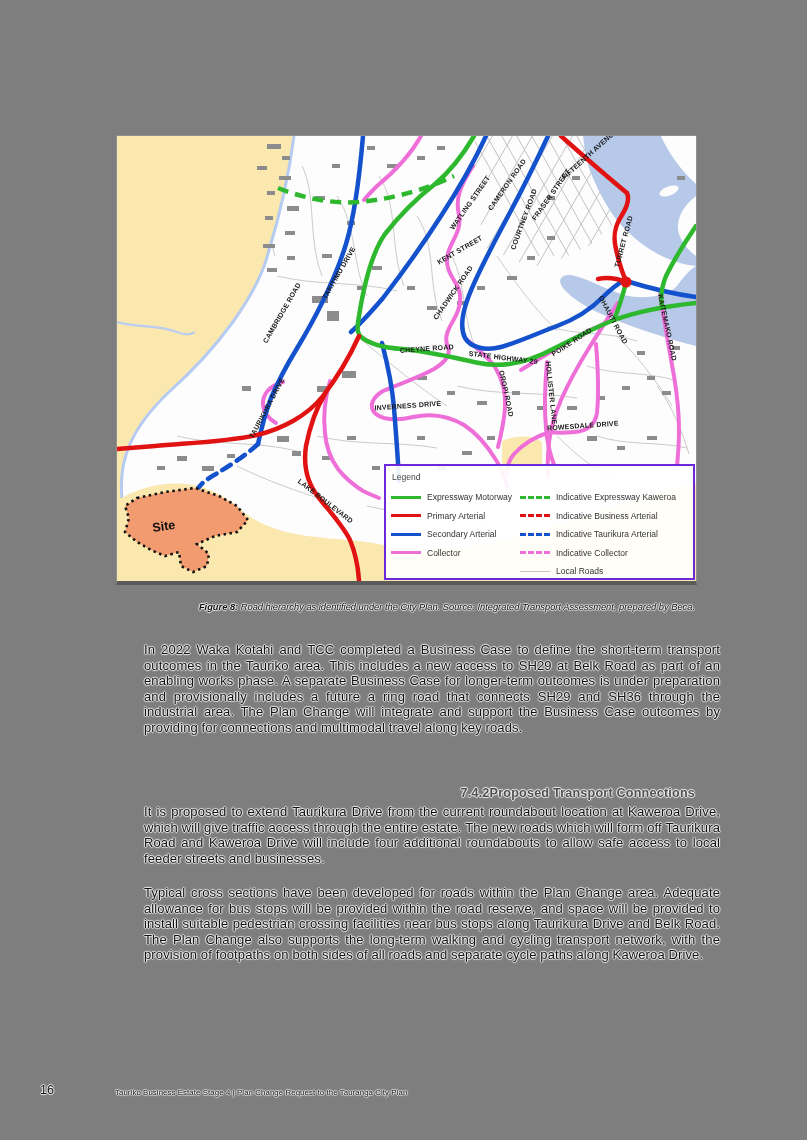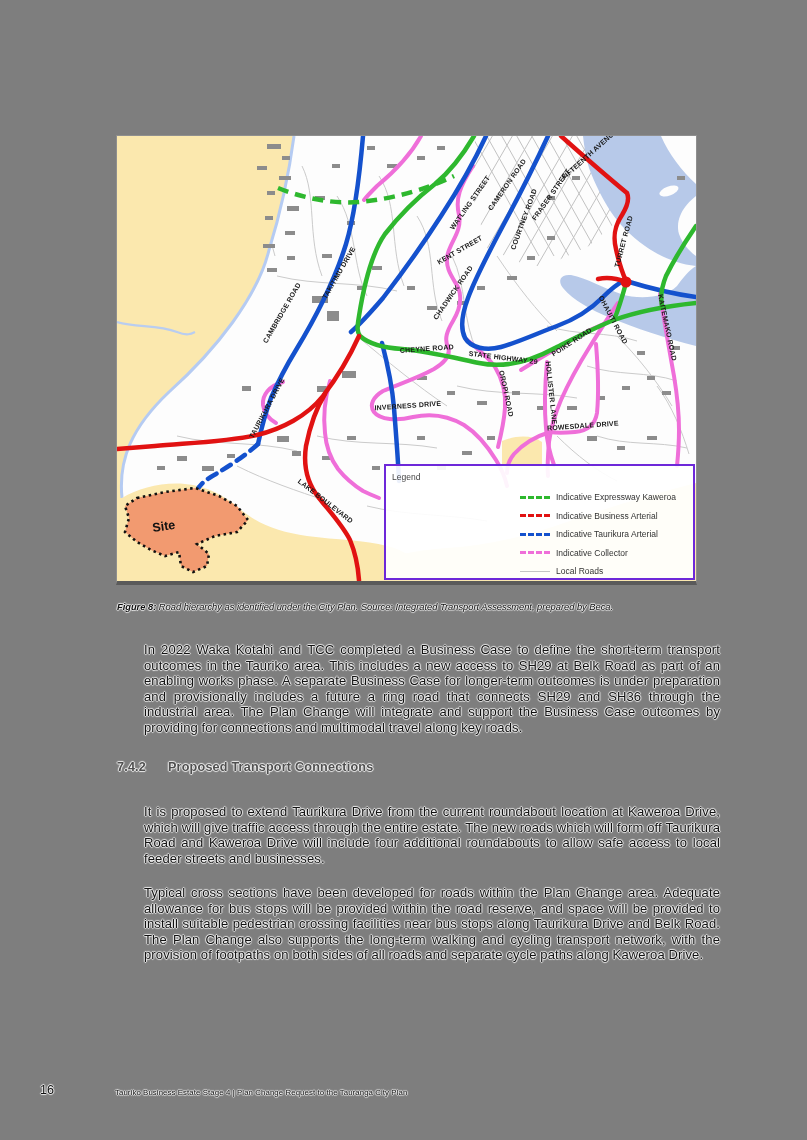--- a/index.html
+++ b/index.html
@@ -7,20 +7,21 @@
     width:807px;height:1140px;overflow:hidden;position:relative;
     background:#7e7e7e;
     font-family:"Liberation Sans", sans-serif;
   }
   .halo{
     text-shadow:
       1px 0 1px rgba(255,255,255,.85),
      -1px 0 1px rgba(255,255,255,.85),
       0 1px 1px rgba(255,255,255,.85),
       0 -1px 1px rgba(255,255,255,.85);
+    text-align: right;
   }
   .abs{position:absolute;}
   
   .map-figure{
     left:116px;top:135px;width:579px;height:445px;
     background:#fdfdfd;
     border:1px solid #8f8f8f;
     border-bottom:4px solid #5a5a5a;
     box-sizing:content-box;
   }
@@ -47,21 +48,21 @@
   .caption b{font-weight:bold;}
   .bodytext{
     left:133px;width:576px;
     font-size:13px;line-height:15.5px;letter-spacing:.12px;
     color:#121212;text-align:justify;margin:11px;
   }
   .para1{top:631px;}
   .para2{top:793px;}
   .para3{top:874px;}
   .heading{
-    left:117px;top:760px;width:578px;margin:0;
+    left:117px;top:786px;width:578px;margin:0;
     font-size:12.6px;font-weight:bold;color:#4f4f4f;letter-spacing:.2px;
   }
   .heading .hnum{display:inline-block;width:51px;}
   .footer-num{left:40px;top:1083px;font-size:12.5px;color:#101010;}
   .footer-title{left:115px;top:1088px;font-size:7.8px;color:#161616;letter-spacing:.1px;}
 </style>
 </head>
 <body>
 
 <div class="abs map-figure">
@@ -268,20 +269,38 @@
         <text x="466" y="292" text-anchor="middle" transform="rotate(-4 466 292)">ROWESDALE DRIVE</text>
         <text x="494" y="185" text-anchor="middle" transform="rotate(62 494 185)">OHAUITI ROAD</text>
         <text x="548" y="192" text-anchor="middle" transform="rotate(78 548 192)">KAITEMAKO ROAD</text>
         <text x="207" y="367" text-anchor="middle" transform="rotate(38 207 367)">LAKE BOULEVARD</text>
         <text x="152" y="273" text-anchor="middle" transform="rotate(-62 152 273)">TAURIKURA DRIVE</text>
       </g>
   </svg>
 
   <div class="legend">
     <div class="legend-title">Legend</div>
+    <div class="lg-col left" id="legend-left">
+        <div class="lg-row">
+          <div class="lg-swatch" style="border-top: 3px solid rgb(46, 184, 46);"></div>
+          <span class="lg-label">Expressway Motorway</span>
+        </div>
+        <div class="lg-row">
+          <div class="lg-swatch" style="border-top: 3px solid rgb(225, 18, 18);"></div>
+          <span class="lg-label">Primary Arterial</span>
+        </div>
+        <div class="lg-row">
+          <div class="lg-swatch" style="border-top: 3px solid rgb(20, 81, 205);"></div>
+          <span class="lg-label">Secondary Arterial</span>
+        </div>
+        <div class="lg-row">
+          <div class="lg-swatch" style="border-top: 3px solid rgb(239, 111, 217);"></div>
+          <span class="lg-label">Collector</span>
+        </div>
+      </div>
     <div class="lg-col right" id="legend-right">
         <div class="lg-row">
           <div class="lg-swatch" style="border-top: 3px dashed rgb(46, 184, 46);"></div>
           <span class="lg-label">Indicative Expressway Kaweroa</span>
         </div>
         <div class="lg-row">
           <div class="lg-swatch" style="border-top: 3px dashed rgb(225, 18, 18);"></div>
           <span class="lg-label">Indicative Business Arterial</span>
         </div>
         <div class="lg-row">

